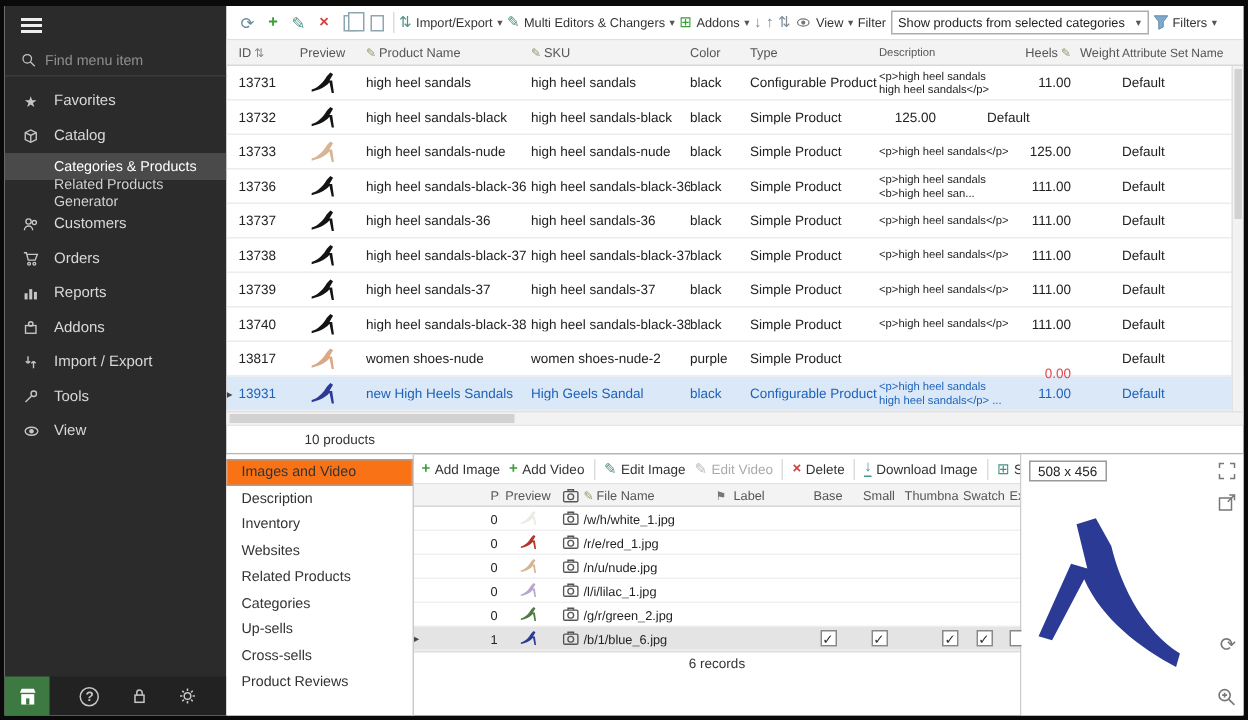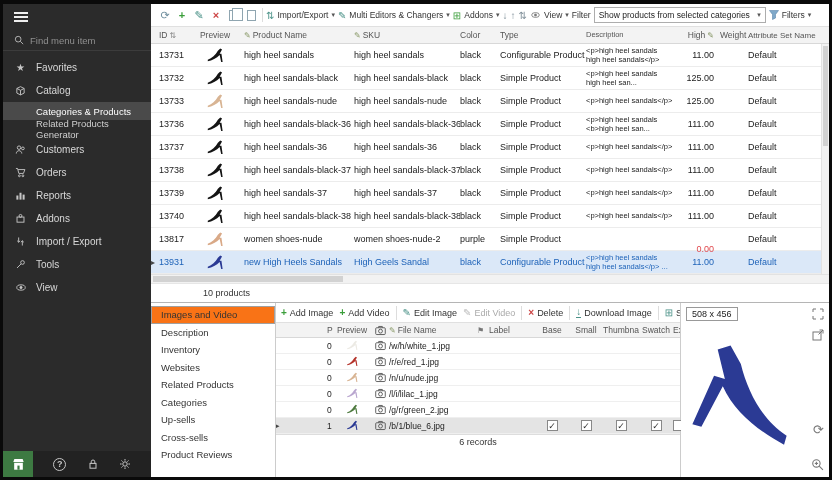--- a/index.html
+++ b/index.html
@@ -92,21 +92,21 @@
   .dg { width:10px; flex:none; font-size:7px; color:#444; }
   .dpr { width:20px; flex:none; text-align:right; padding-right:6px;padding-left:41px; }
   .dprev { width:38px; flex:none; display:flex; justify-content:center; }
   .dprev svg { width:13px; height:13px; }
   .dcam { width:18px; flex:none; display:flex; justify-content:center; }
   .dcam svg { width:11px; height:11px; }
   .dfile { width:88px; flex:none; overflow:hidden; white-space:nowrap; }
   .dflg { width:12px; flex:none; font-size:8px; color:#777; }
   .dlbl { width:46px; flex:none; }
   .w34 { width:34px; flex:none; display:flex; justify-content:center; }
-  .w36 { width:36px; flex:none; display:flex; justify-content:center; }
+  .w36 { width:36px; flex:none; display:flex; justify-content:flex-end; }
   .dxl { flex:1; display:flex; justify-content:flex-start; }
   .cb { width:11px; height:11px; border:1px solid #888; background:#fff; display:flex; align-items:center; justify-content:center; font-size:9px; color:#333; cursor:pointer; }
   .dfooter { height:15px; display:flex; align-items:center; justify-content:center; font-size:9px; color:#333; border-top:1px solid #ddd; flex:none; }
   .dfill { flex:1; }
 
   
   .preview { flex:1; position:relative; background:#fff; overflow:hidden; }
   .pv-size { position:absolute; top:4px; left:5px; border:1px solid #999; font-size:9px; padding:1px 5px; background:#fff; color:#222; }
   .pv-ic { position:absolute; right:5px; cursor:pointer; color:#777; }
   .bigshoe { position:absolute; left:6px; top:26px; width:120px; height:136px; transform:scaleX(-1) rotate(-16deg); }
@@ -321,21 +321,21 @@
         <span class="ccol">
             <span>Color</span>
           </span>
         <span class="ctype">
             <span>Type</span>
           </span>
         <span class="cdesc">
             <span>Description</span>
           </span>
         <span class="cprice" style="justify-content:flex-end">
-            <span>High</span>
+            <span>Heels</span>
             <span class="pencil">✎</span>
           </span>
         <span class="cwt">
             <span>Weight</span>
           </span>
         <span class="cattr" style="font-size:8px">
             <span>Attribute Set Name</span>
           </span>
       </div>
 
@@ -361,21 +361,20 @@
           <span class="cid">13732</span>
         <span class="cprev">
             <svg class="shoe" viewBox="0 0 32 32">
               <use href="#shoePath" fill="#141414"></use>
             </svg>
           </span>
         <span class="cname">high heel sandals-black</span>
           <span class="csku">high heel sandals-black</span>
         <span class="ccol">black</span>
           <span class="ctype">Simple Product</span>
-        <span class="cdesc">&lt;p&gt;high heel sandals high heel san...</span>
           <span class="cprice">125.00</span>
         <span class="cwt"></span>
           <span class="cattr">Default</span>
       </div>
       <div class="prow">
         <span class="cg"></span>
           <span class="cid">13733</span>
         <span class="cprev">
             <svg class="shoe" viewBox="0 0 32 32">
               <use href="#shoePath" fill="#d8b493"></use>

